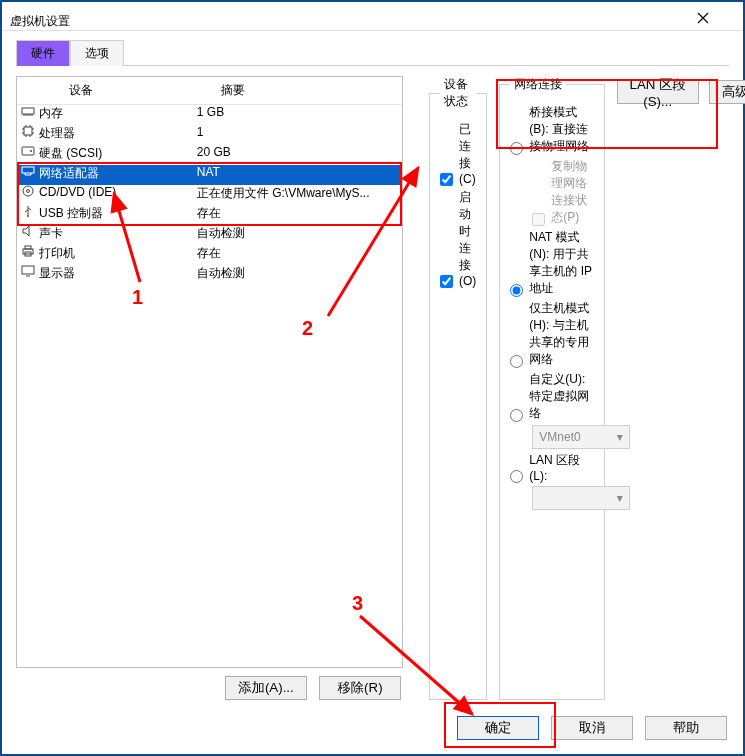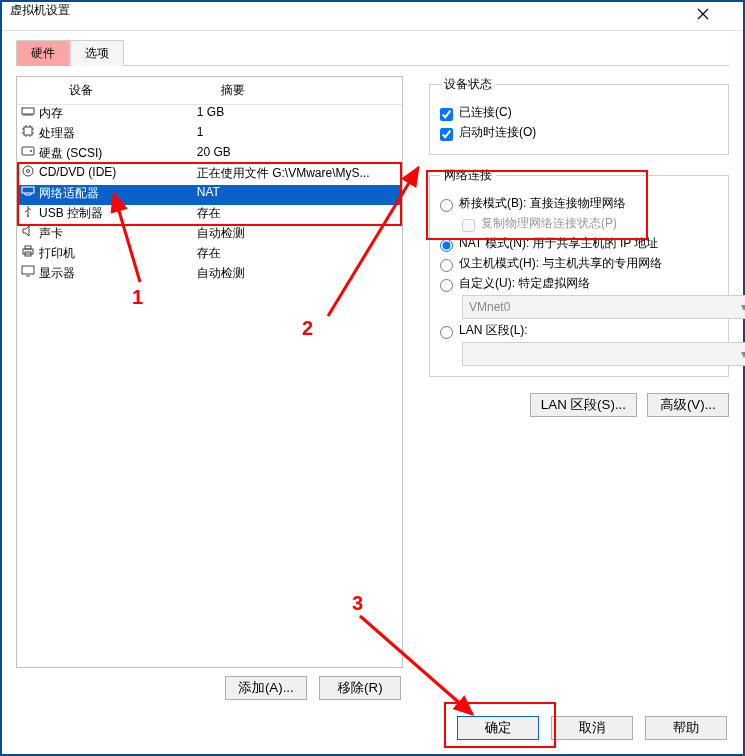--- a/index.html
+++ b/index.html
@@ -1,38 +1,38 @@
 <!DOCTYPE html>
 <html><head>
 <meta charset="utf-8">
 <style>
   html,body{margin:0;padding:0;font-family:"Microsoft YaHei","Segoe UI",Tahoma,sans-serif;font-size:12px;color:#000;background:#fff}
   .window{box-sizing:border-box;width:745px;height:756px;border:2px solid #0a4b8c;background:#fff;display:flex;flex-direction:column;position:relative}
-  .titlebar{height:28px;display:flex;align-items:flex-start;padding:0 18px 0 8px;border-bottom:1px solid #e0e0e0}
+  .titlebar{height:28px;display:flex;align-items:flex-end;padding:0 18px 0 8px;border-bottom:1px solid #e0e0e0}
   .titlebar .title{flex:1}
   .titlebar .close{width:44px;height:24px;display:flex;align-items:center;justify-content:center;font-size:14px}
   .tabs{display:flex;padding:8px 10px 0 14px}
-  .tab{padding:4px 14px;border:1px solid #d0d0d0;border-bottom:none;background:#fca5a5;margin-right:0;position:relative;top:1px}
+  .tab{padding:4px 14px;border:1px solid #d0d0d0;border-bottom:none;background:#8b5cf6;margin-right:0;position:relative;top:1px}
   .tab.inactive{background:#f5f5f5}
   .tab-underline{height:1px;background:#d0d0d0;margin:0 14px}
   .content{flex:1;display:flex;padding:10px 14px 8px 14px;gap:26px;min-height:0}
   .left{flex:1;display:flex;flex-direction:column;min-height:0}
   .device-list{flex:1;border:1px solid #bfbfbf;background:#fff;overflow:hidden;position:relative;min-height:0}
   .dl-header{display:flex;border-bottom:1px solid #e5e5e5;background:#fff}
   .dl-header .col{padding:5px 10px;flex:1}
   .dl-header .col.summary{flex:1.3}
   .row{display:flex;align-items:flex-start;height:20px}
   .row .iconcell{width:22px;display:flex;align-items:center;justify-content:center}
   .row .namecell{flex:1;padding-left:0}
   .row .summarycell{flex:1.3;padding-left:0;white-space:nowrap;overflow:hidden;text-overflow:ellipsis}
   .row.selected{background:#0a62c9;color:#fff}
   .redbox{position:absolute;border:2px solid #ff0000;pointer-events:none}
   .left-btns{display:flex;gap:12px;justify-content:flex-end;padding:8px 2px 0 0}
   .btn{min-width:82px;height:24px;border:1px solid #adadad;background:#f0f0f0;padding:0 10px;display:inline-flex;align-items:center;justify-content:center}
-  .right{width:300px;display:flex;flex-direction:column;gap:12px}
+  .right{width:300px;display:flex;gap:12px}
   fieldset{border:1px solid #d0d0d0;padding:8px 10px 10px 10px;margin:0}
   legend{padding:0 4px}
   .chk,.rad{display:flex;align-items:flex-end;gap:6px;margin:3px 0}
   .chk input,.rad input{margin:0}
   .disabled{color:#9a9a9a}
   .sel{width:100%;height:22px;border:1px solid #cfcfcf;background:#f3f3f3;color:#888;padding:0 6px;display:flex;align-items:center;justify-content:space-between}
   .right-btns{display:flex;gap:10px;justify-content:flex-end;margin-top:4px}
   .footer{display:flex;gap:12px;justify-content:flex-end;padding:8px 16px 14px 0}
   .footer .btn.ok{border:1px solid #0a62c9}
   .ann{position:absolute;color:#ff0000;font-size:20px;font-weight:bold;pointer-events:none}
@@ -100,43 +100,43 @@
               <span>
                 <svg width="14" height="12">
                   <rect x="1" y="2" width="12" height="8" rx="1" fill="none" stroke="#444"></rect>
                   <circle cx="10" cy="6" r="1" fill="#444"></circle>
                 </svg>
               </span>
             </span>
           <span class="namecell">硬盘 (SCSI)</span>
           <span class="summarycell">20 GB</span>
         </div>
+        <div class="row selected">
+          <span class="iconcell">
+              <span>
+                <svg width="14" height="12">
+                  <rect x="1" y="2" width="12" height="6" fill="none" stroke="#fff"></rect>
+                  <path d="M4 8v2h6v-2" stroke="#fff" fill="none"></path>
+                </svg>
+              </span>
+            </span>
+          <span class="namecell">网络适配器</span>
+          <span class="summarycell">NAT</span>
+        </div>
         <div class="row">
           <span class="iconcell">
               <span>
                 <svg width="14" height="12">
                   <circle cx="7" cy="6" r="5" fill="none" stroke="#444"></circle>
                   <circle cx="7" cy="6" r="1.5" fill="none" stroke="#444"></circle>
                 </svg>
               </span>
             </span>
           <span class="namecell">CD/DVD (IDE)</span>
           <span class="summarycell">正在使用文件 G:\VMware\MyS...</span>
-        </div>
-        <div class="row selected">
-          <span class="iconcell">
-              <span>
-                <svg width="14" height="12">
-                  <rect x="1" y="2" width="12" height="6" fill="none" stroke="#fff"></rect>
-                  <path d="M4 8v2h6v-2" stroke="#fff" fill="none"></path>
-                </svg>
-              </span>
-            </span>
-          <span class="namecell">网络适配器</span>
-          <span class="summarycell">NAT</span>
         </div>
         <div class="row">
           <span class="iconcell">
               <span>
                 <svg width="14" height="12">
                   <path d="M7 1v9M7 3l3 2M7 5l-3 2" stroke="#444" fill="none"></path>
                   <circle cx="7" cy="11" r="1" fill="#444"></circle>
                 </svg>
               </span>
             </span>

